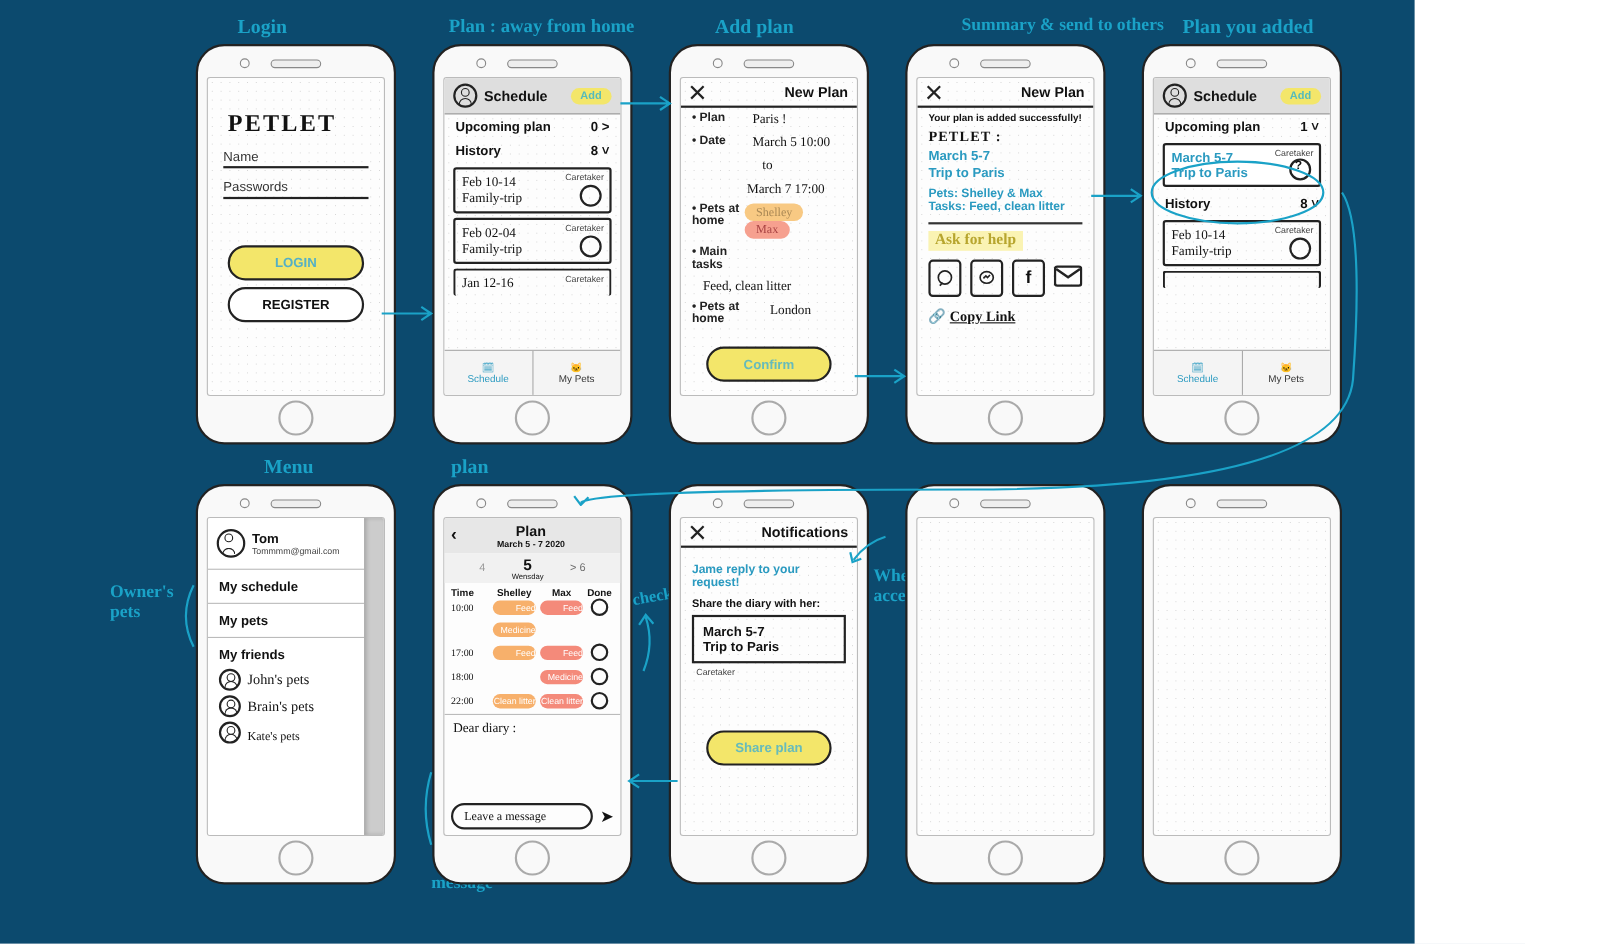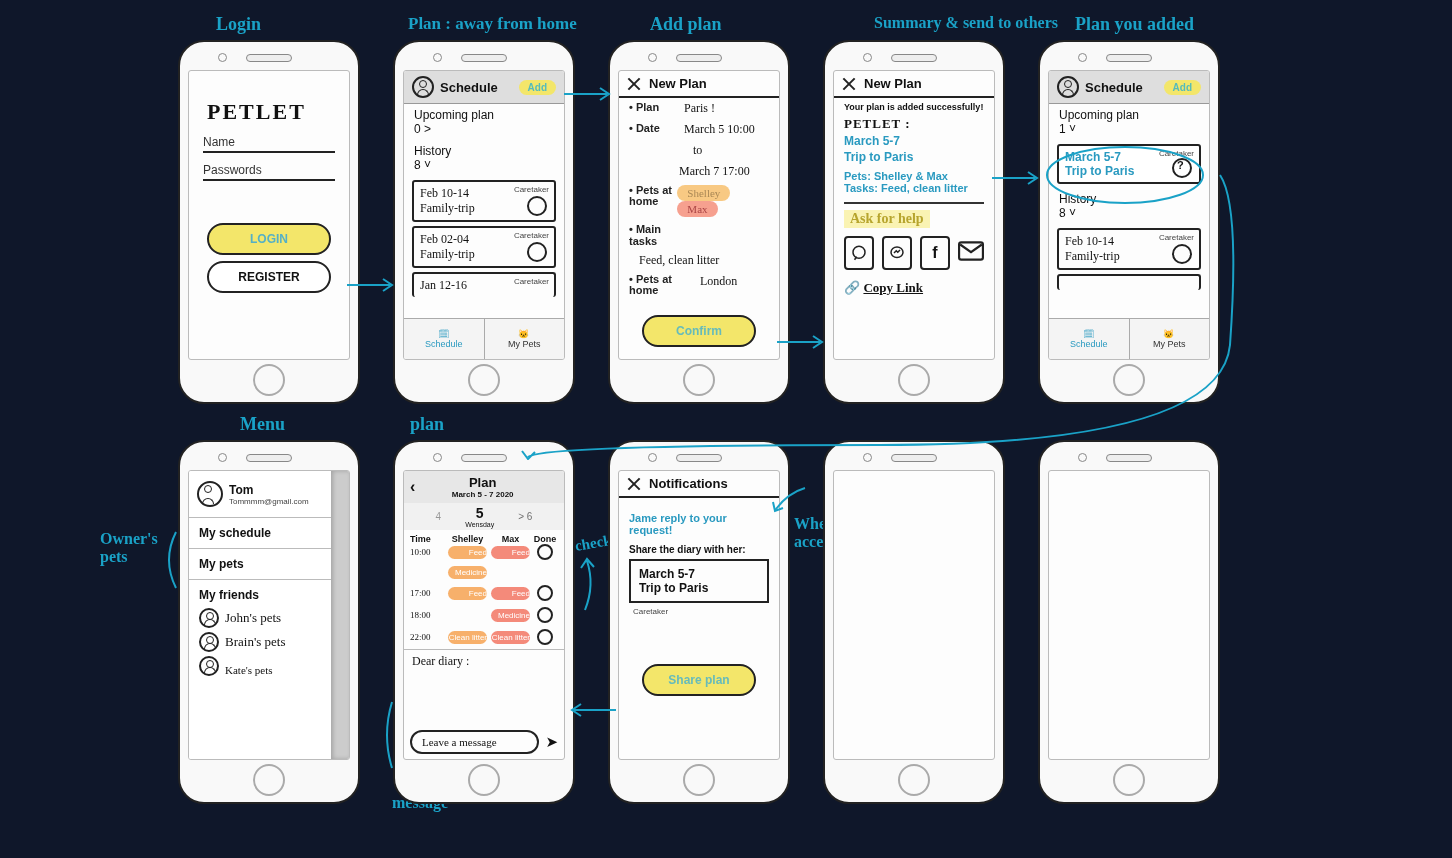--- a/index.html
+++ b/index.html
@@ -1,33 +1,33 @@
 <!DOCTYPE html>
 <html><head>
 <meta charset="utf-8">
 <style>
   html,body{margin:0;padding:0;background:#fff;font-family:"Helvetica Neue",Arial,sans-serif;color:#111;}
-  .canvas{position:relative;width:1452px;height:858px;background:#0f172a;}
+  .canvas{position:relative;width:1286px;height:858px;background:#0c4a6e;}
   .hand{font-family:"Comic Sans MS","Bradley Hand","Segoe Script",cursive;color:#1aa2c7;font-weight:600;position:absolute;}
   .phone{position:absolute;width:178px;height:360px;border:2px solid #222;border-radius:26px;background:#f9f9f9;}
   .speaker{position:absolute;top:12px;left:50%;transform:translateX(-50%);width:44px;height:6px;border:1px solid #888;border-radius:4px;background:#eee;}
   .cam{position:absolute;top:11px;left:38px;width:7px;height:7px;border:1px solid #888;border-radius:50%;}
   .home-btn{position:absolute;bottom:6px;left:50%;transform:translateX(-50%);width:28px;height:28px;border:2px solid #aaa;border-radius:50%;}
   .screen{position:absolute;top:28px;bottom:42px;left:8px;right:8px;background:#fdfdfd;border:1px solid #bbb;border-radius:3px;overflow:hidden;}
   .dotgrid{background-image:radial-gradient(#d6d6d6 0.6px,transparent 0.6px);background-size:8px 8px;}
   .title-bar{display:flex;align-items:center;padding:5px 8px;background:#dedede;border-bottom:1px solid #999;font-weight:700;font-size:13px;}
-  .title-bar.plain{background:transparent;border-bottom:2px solid #222;}
+  .title-bar.plain{background:transparent;border-bottom:2px solid #222;justify-content:space-between;}
   .user-ico{width:18px;height:18px;border:2px solid #222;border-radius:50%;margin-right:6px;position:relative;flex:0 0 auto;}
   .user-ico::before{content:"";position:absolute;top:2px;left:5px;width:6px;height:6px;border:1.5px solid #222;border-radius:50%;}
   .user-ico::after{content:"";position:absolute;bottom:1px;left:3px;width:10px;height:5px;border:1.5px solid #222;border-bottom:none;border-radius:6px 6px 0 0;}
   .close-x{width:14px;height:14px;position:relative;margin-right:8px;flex:0 0 auto;}
   .close-x::before,.close-x::after{content:"";position:absolute;left:6px;top:-1px;width:2px;height:16px;background:#222;}
   .close-x::before{transform:rotate(45deg);} .close-x::after{transform:rotate(-45deg);}
   .add-chip{margin-left:auto;background:#f3e66a;color:#5bb;border-radius:10px;padding:2px 9px;font-size:10px;font-weight:700;}
-  .row{display:flex;align-items:flex-start;justify-content:space-between;padding:4px 10px;font-size:12px;font-weight:400;flex-direction:column;}
+  .row{display:flex;align-items:flex-end;justify-content:space-between;padding:4px 10px;font-size:12px;font-weight:700;}
   .card{margin:4px 8px;border:2px solid #222;border-radius:3px;padding:4px 6px;font-family:"Comic Sans MS",cursive;font-size:12px;position:relative;}
   .card .meta{position:absolute;right:5px;top:3px;font-size:8px;font-family:Arial;color:#444;}
   .card .ico{position:absolute;right:7px;bottom:4px;width:16px;height:16px;border:2px solid #222;border-radius:50%;}
   .tabbar{position:absolute;bottom:0;left:0;right:0;height:40px;display:flex;border-top:1px solid #aaa;background:#f4f4f4;}
   .tabbar>div{flex:1;display:flex;flex-direction:column;align-items:center;justify-content:center;font-size:9px;color:#333;}
   .tabbar>div:first-child{border-right:1px solid #aaa;color:#2a9ac0;}
   .pill-btn{margin:6px auto;width:120px;text-align:center;border:2px solid #222;border-radius:22px;padding:7px 0;font-weight:700;font-size:12px;}
   .pill-yellow{background:#f3e66a;color:#55b0c5;}
   .pill-plain{background:#fff;}
   .under-input{margin:10px 14px 0;border-bottom:2px solid #222;font-size:12px;color:#333;padding-bottom:2px;}

